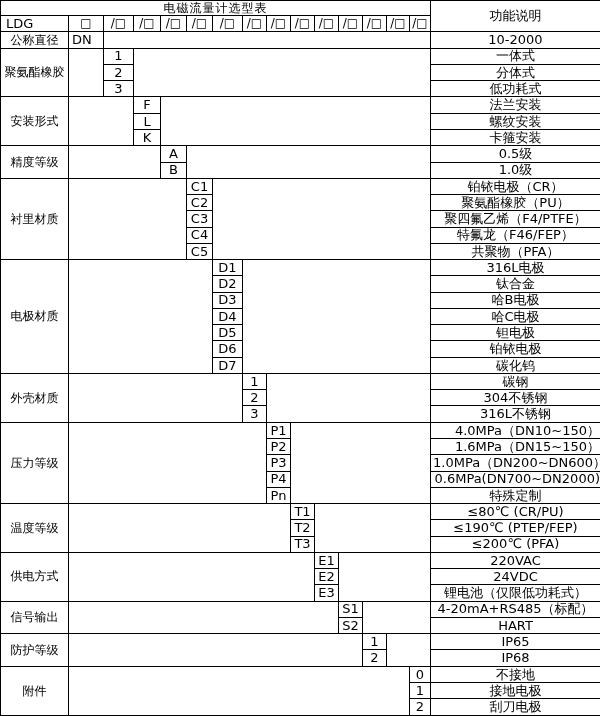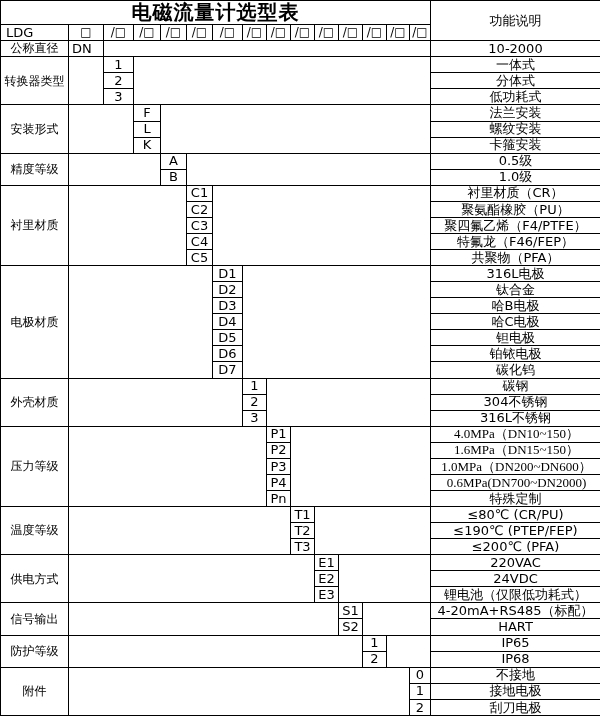--- a/index.html
+++ b/index.html
@@ -1,26 +1,26 @@
 <!DOCTYPE html>
 <html><head>
 <meta charset="utf-8">
 <style>
   html,body{margin:0;padding:0;background:#fff;}
   body{width:600px;height:716px;font-family:"DejaVu Sans",sans-serif;color:#000;}
   table{border-collapse:collapse;table-layout:fixed;width:600px;height:716px;background:#fff;}
   td{border:1px solid #000;padding:0;font-size:13px;color:#000;text-align:center;
      vertical-align:middle;overflow:hidden;white-space:nowrap;line-height:1.05;}
-  td.title-cell{font-size:20px;letter-spacing:1px;font-weight:bold;}
+  td.title-cell{font-size:12px;letter-spacing:1px;}
   td.func-head{font-size:13px;}
   td.label-cell{font-size:12px;}
   td.prefix-cell{text-align:left;padding-left:5px;font-size:13px;margin-top:8px;}
   td.slot-cell{font-size:12px;padding:0 1px;}
   td.code-left{text-align:left;padding-left:3px;margin-left:14px;}
-  td.func-left{text-align:center;padding-left:2px;font-family:Liberation Serif, serif;}
+  td.func-left{text-align:right;padding-left:2px;}
 </style>
 </head>
 <body>
 
 <table>
   <colgroup>
     <col style="width:68px">
       <col style="width:35px">
       <col style="width:30px">
     <col style="width:27px">
@@ -59,21 +59,21 @@
         <td class="slot-cell">/□</td>
         <td class="slot-cell">/□</td>
       </tr>
       <tr>
         <td class="label-cell" rowspan="1">公称直径</td>
         <td class="code-cell code-left">DN</td>
         <td rowspan="1" colspan="13"></td>
         <td class="func-cell">10-2000</td>
       </tr>
       <tr>
-        <td class="label-cell" rowspan="3">转换器类型</td>
+        <td class="label-cell" rowspan="3">聚氨酯橡胶</td>
         <td rowspan="3" colspan="1"></td>
         <td class="code-cell">1</td>
         <td rowspan="3" colspan="12"></td>
         <td class="func-cell">一体式</td>
       </tr>
       <tr>
         <td class="code-cell">2</td>
         <td class="func-cell">分体式</td>
       </tr>
       <tr>
@@ -104,21 +104,21 @@
       </tr>
       <tr>
         <td class="code-cell">B</td>
         <td class="func-cell">1.0级</td>
       </tr>
       <tr>
         <td class="label-cell" rowspan="5">衬里材质</td>
         <td rowspan="5" colspan="4"></td>
         <td class="code-cell">C1</td>
         <td rowspan="5" colspan="9"></td>
-        <td class="func-cell">衬里材质（CR）</td>
+        <td class="func-cell">铂铱电极（CR）</td>
       </tr>
       <tr>
         <td class="code-cell">C2</td>
         <td class="func-cell">聚氨酯橡胶（PU）</td>
       </tr>
       <tr>
         <td class="code-cell">C3</td>
         <td class="func-cell">聚四氟乙烯（F4/PTFE）</td>
       </tr>
       <tr>

